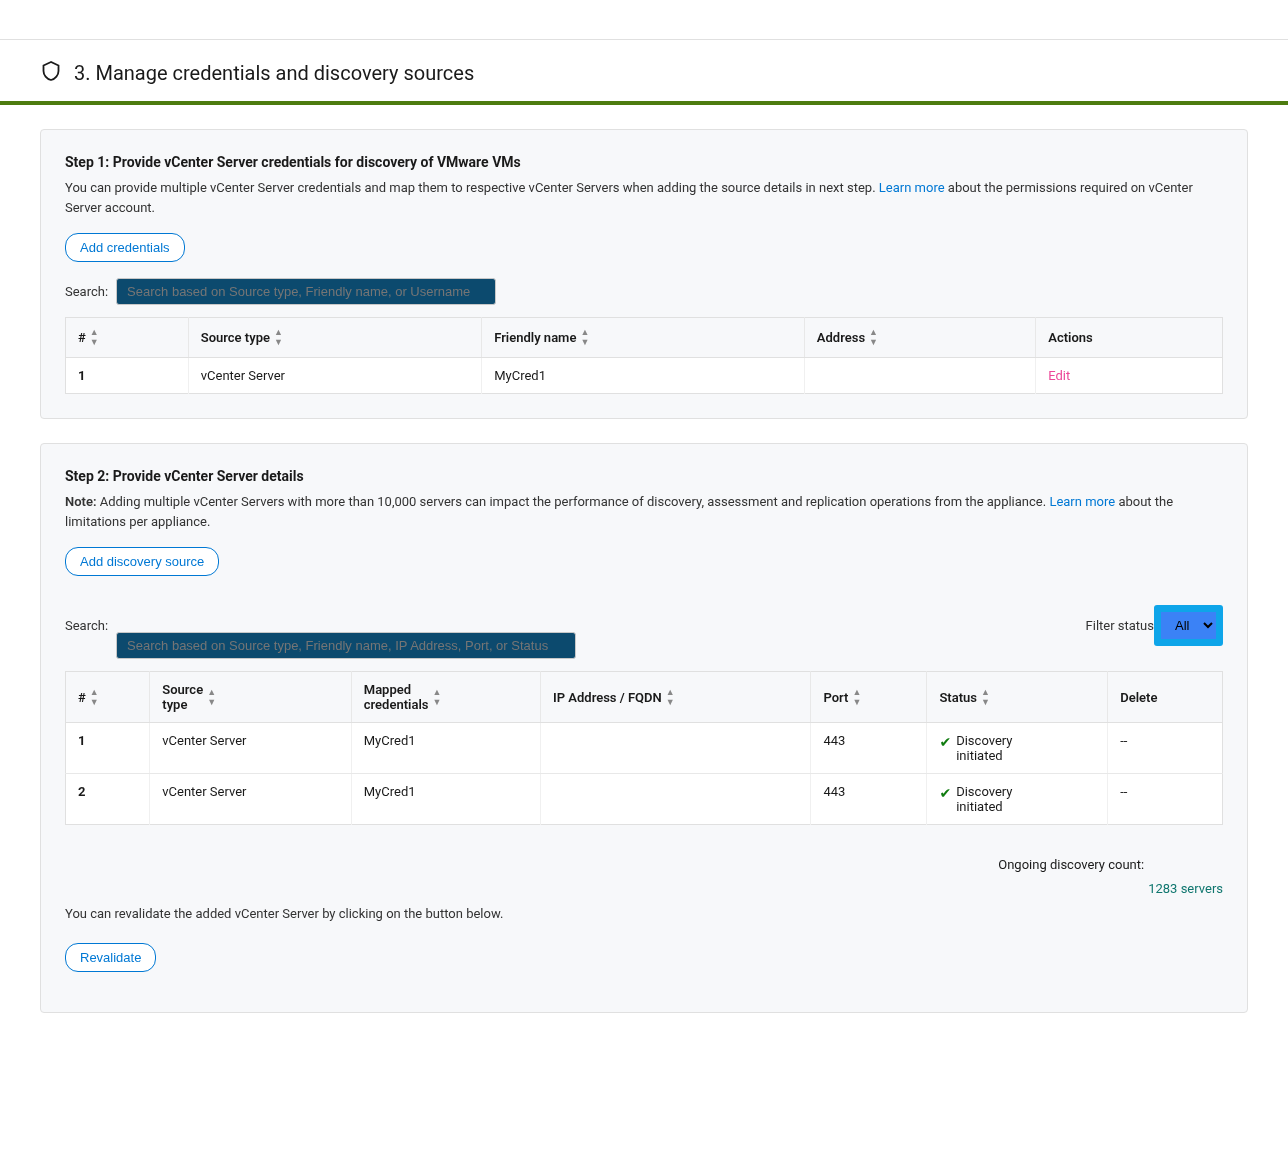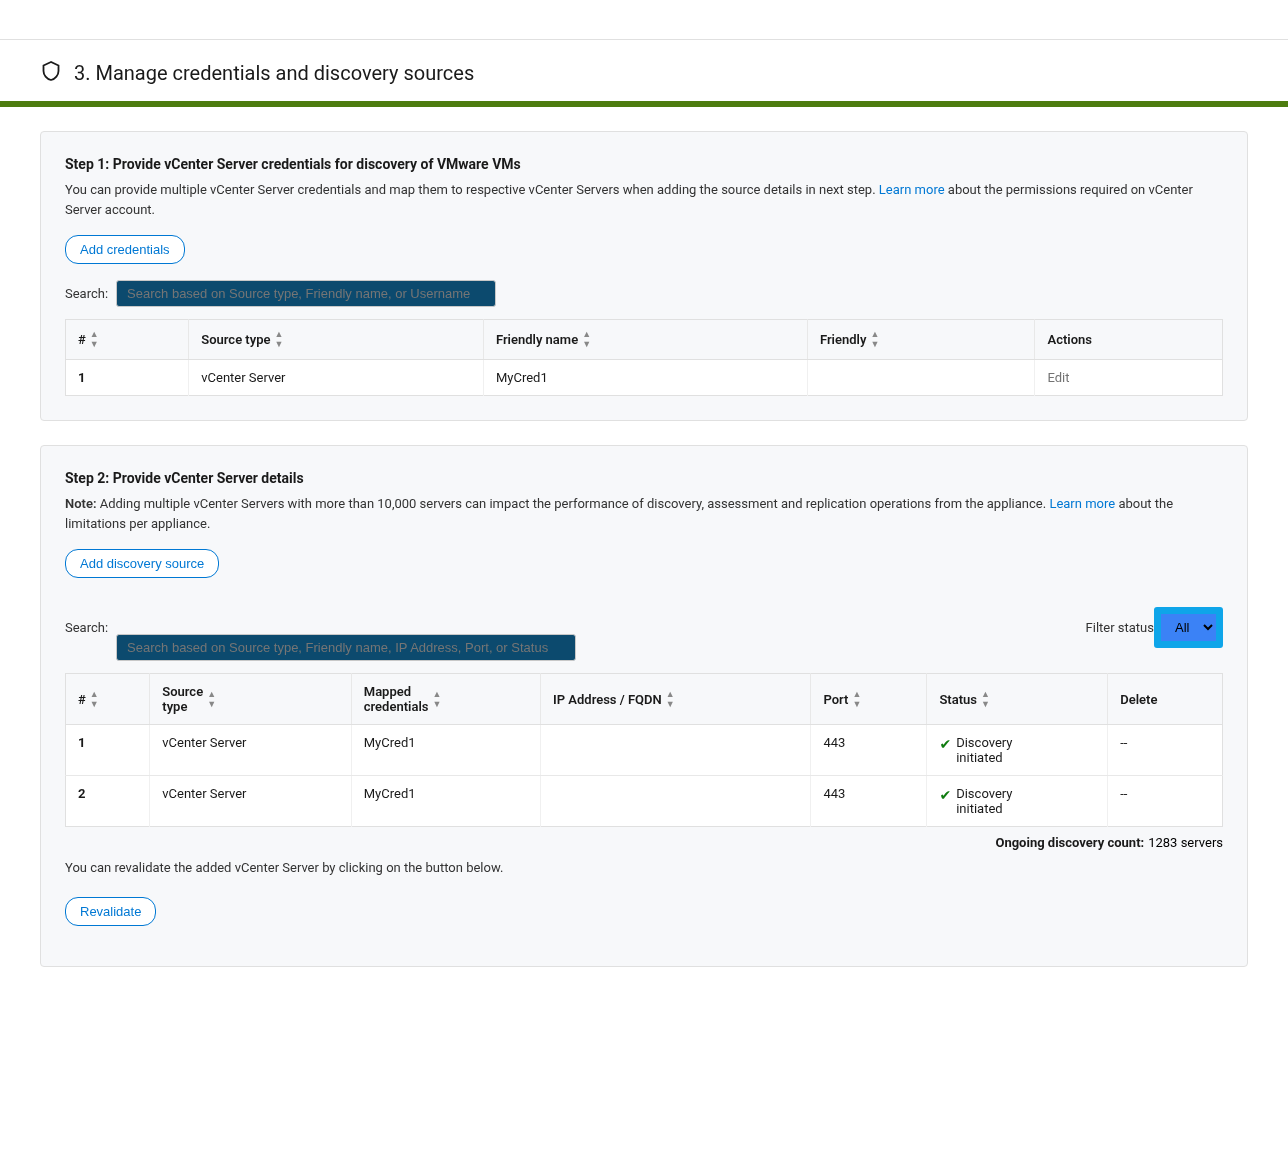--- a/index.html
+++ b/index.html
@@ -19,21 +19,21 @@
     .top-bar {
       height: 40px;
       background: #fff;
       border-bottom: 1px solid #e0e0e0;
     }
     .page-header {
       display: flex;
       align-items: center;
       gap: 12px;
       padding: 20px 40px 16px 40px;
-      border-bottom: 6px solid #4d7c0f;
+      border-bottom: 4px solid #4d7c0f;
     }
     .shield-icon svg {
       width: 22px;
       height: 22px;
     }
     .page-title {
       font-size: 20px;
       font-weight: 400;
       color: #1a1a1a;
     }
@@ -153,21 +153,21 @@
       color: #888;
       font-size: 9px;
       line-height: 1;
       gap: 1px;
     }
     .th-inner {
       display: flex;
       align-items: center;
     }
     .edit-link {
-      color: #737373;
+      color: #ec4899;
       text-decoration: none;
       cursor: pointer;
       text-align: right;
     }
     .status-discovery {
       display: flex;
       align-items: flex-start;
       gap: 5px;
       color: #1a1a1a;
     }
@@ -180,26 +180,27 @@
       color: #888;
     }
     .bottom-info-row {
       display: flex;
       justify-content: flex-end;
       align-items: center;
       padding: 8px 0 4px 0;
       font-size: 13px;
     }
     .ongoing-label {
-      font-weight: 700;
+      font-weight: 400;
       color: #1a1a1a;
     }
     .ongoing-value {
-      color: #000000;
+      color: #0f766e;
       margin-left: 4px;
+      margin-top: 48px;
     }
     .revalidate-note {
       font-size: 13px;
       color: #333;
       margin-top: 6px;
       margin-bottom: 10px;
     }
     .final-note {
       font-size: 13px;
       color: #333;
@@ -275,21 +276,21 @@
               <div class="th-inner">
                   <span>Friendly name</span>
                   <span class="sort-arrows">
                     <span>▲</span>
                     <span>▼</span>
                   </span>
                 </div>
             </th>
             <th>
               <div class="th-inner">
-                  <span>Friendly</span>
+                  <span>Address</span>
                   <span class="sort-arrows">
                     <span>▲</span>
                     <span>▼</span>
                   </span>
                 </div>
             </th>
             <th>
               <div class="th-inner">
                   <span>Actions</span>
                 </div>

